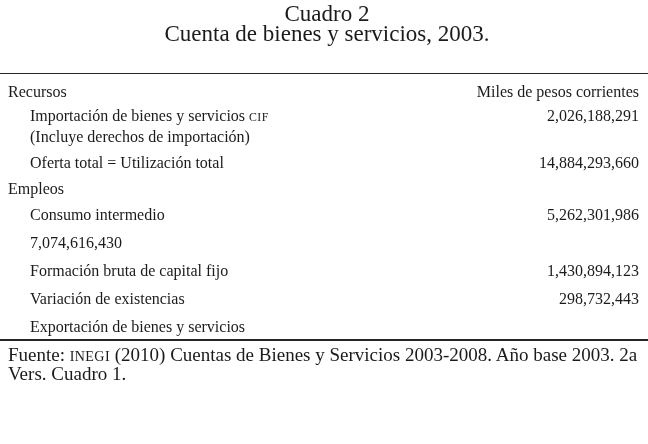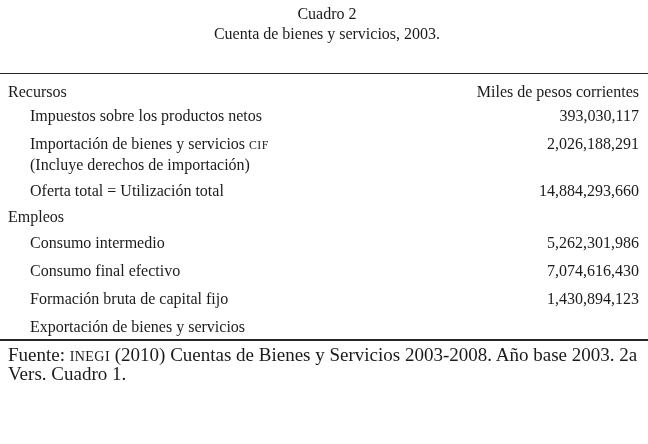--- a/index.html
+++ b/index.html
@@ -9,21 +9,21 @@
     width: 648px;
     height: 444px;
     background: #ffffff;
     color: #1b1b1b;
     font-family: "Liberation Serif", serif;
     overflow: hidden;
   }
   .title-block {
     padding-top: 4px;
     text-align: center;
-    font-size: 16px;
+    font-size: 23px;
     line-height: 20px;
     margin-left: 6px;
   }
   .datatable {
     margin-top: 29px;
     border-top: 1.5px solid #262626;
     border-bottom: 2px solid #262626;
     padding-top: 8px;
     padding-bottom: 2px;
     font-size: 16px;
@@ -62,24 +62,20 @@
   </div>
 
   <div class="datatable">
 
     <div class="trow header-row">
       <span>Recursos</span>
       <span class="val">Miles de pesos corrientes</span>
     </div>
 
 
-    <div class="trow mb8">
-      <span class="label">Impuestos sobre los productos netos</span>
-      <span class="val">393,030,117</span>
-    </div>
 
     <div class="trow mb6">
       <span class="label">
         <span>Importación de bienes y servicios</span>
         <span class="sc">CIF</span>
         <span class="note">(Incluye derechos de importación)</span>
       </span>
       <span class="val">2,026,188,291</span>
     </div>
 
@@ -91,29 +87,32 @@
     <div class="trow section-row mb6">
       <span>Empleos</span>
     </div>
 
     <div class="trow mb8">
       <span class="label">Consumo intermedio</span>
       <span class="val">5,262,301,986</span>
     </div>
 
     <div class="trow mb8">
-      <span class="label">Consumo final efectivo</span>
       <span class="val">7,074,616,430</span>
     </div>
 
     <div class="trow mb8">
       <span class="label">Formación bruta de capital fijo</span>
       <span class="val">1,430,894,123</span>
     </div>
 
+    <div class="trow mb8">
+      <span class="label">Variación de existencias</span>
+      <span class="val">298,732,443</span>
+    </div>
 
     <div class="trow">
       <span class="label">Exportación de bienes y servicios</span>
     </div>
 
   </div>
 
   <div class="source-note">
     <span>Fuente: </span><span class="sc">INEGI</span><span> (2010) Cuentas de Bienes y Servicios 2003-2008. Año base 2003. 2a Vers. Cuadro 1.</span>
   </div>

